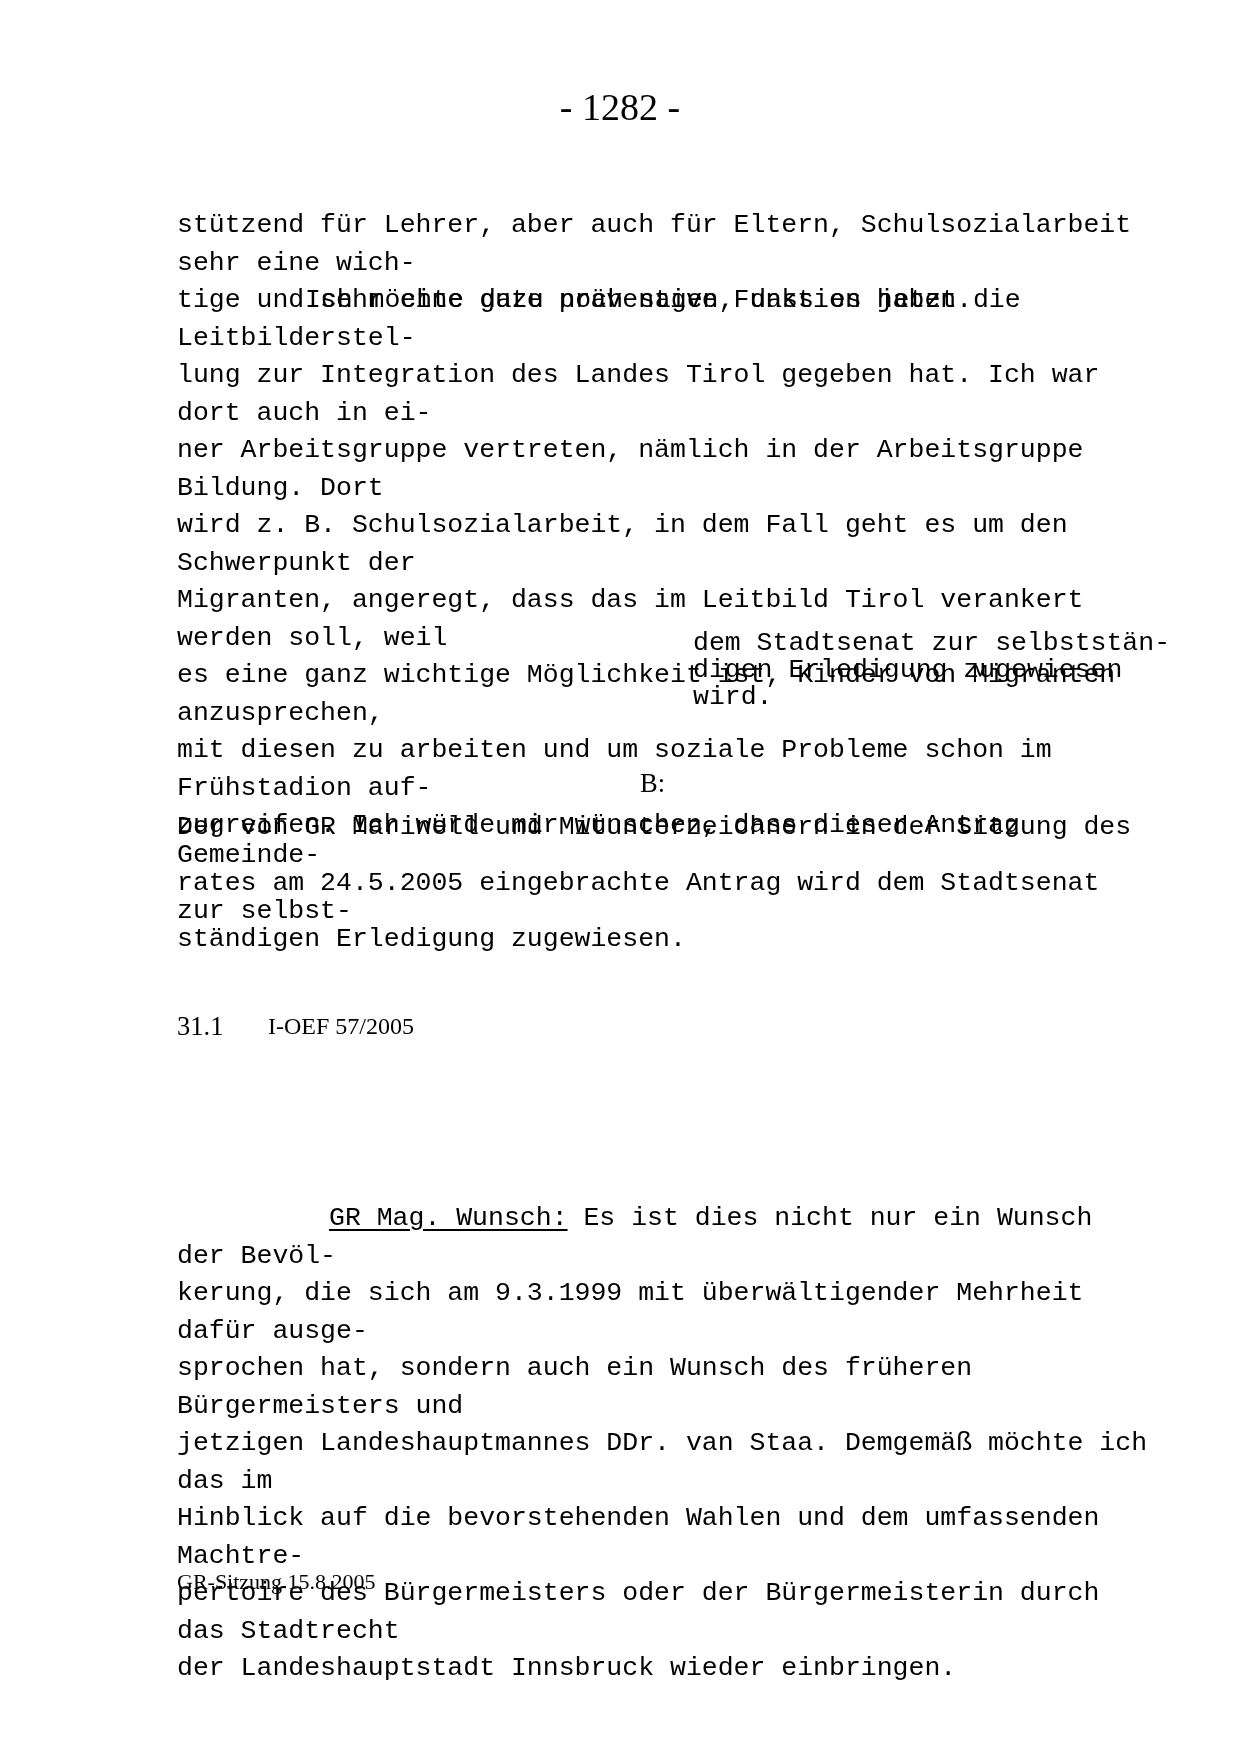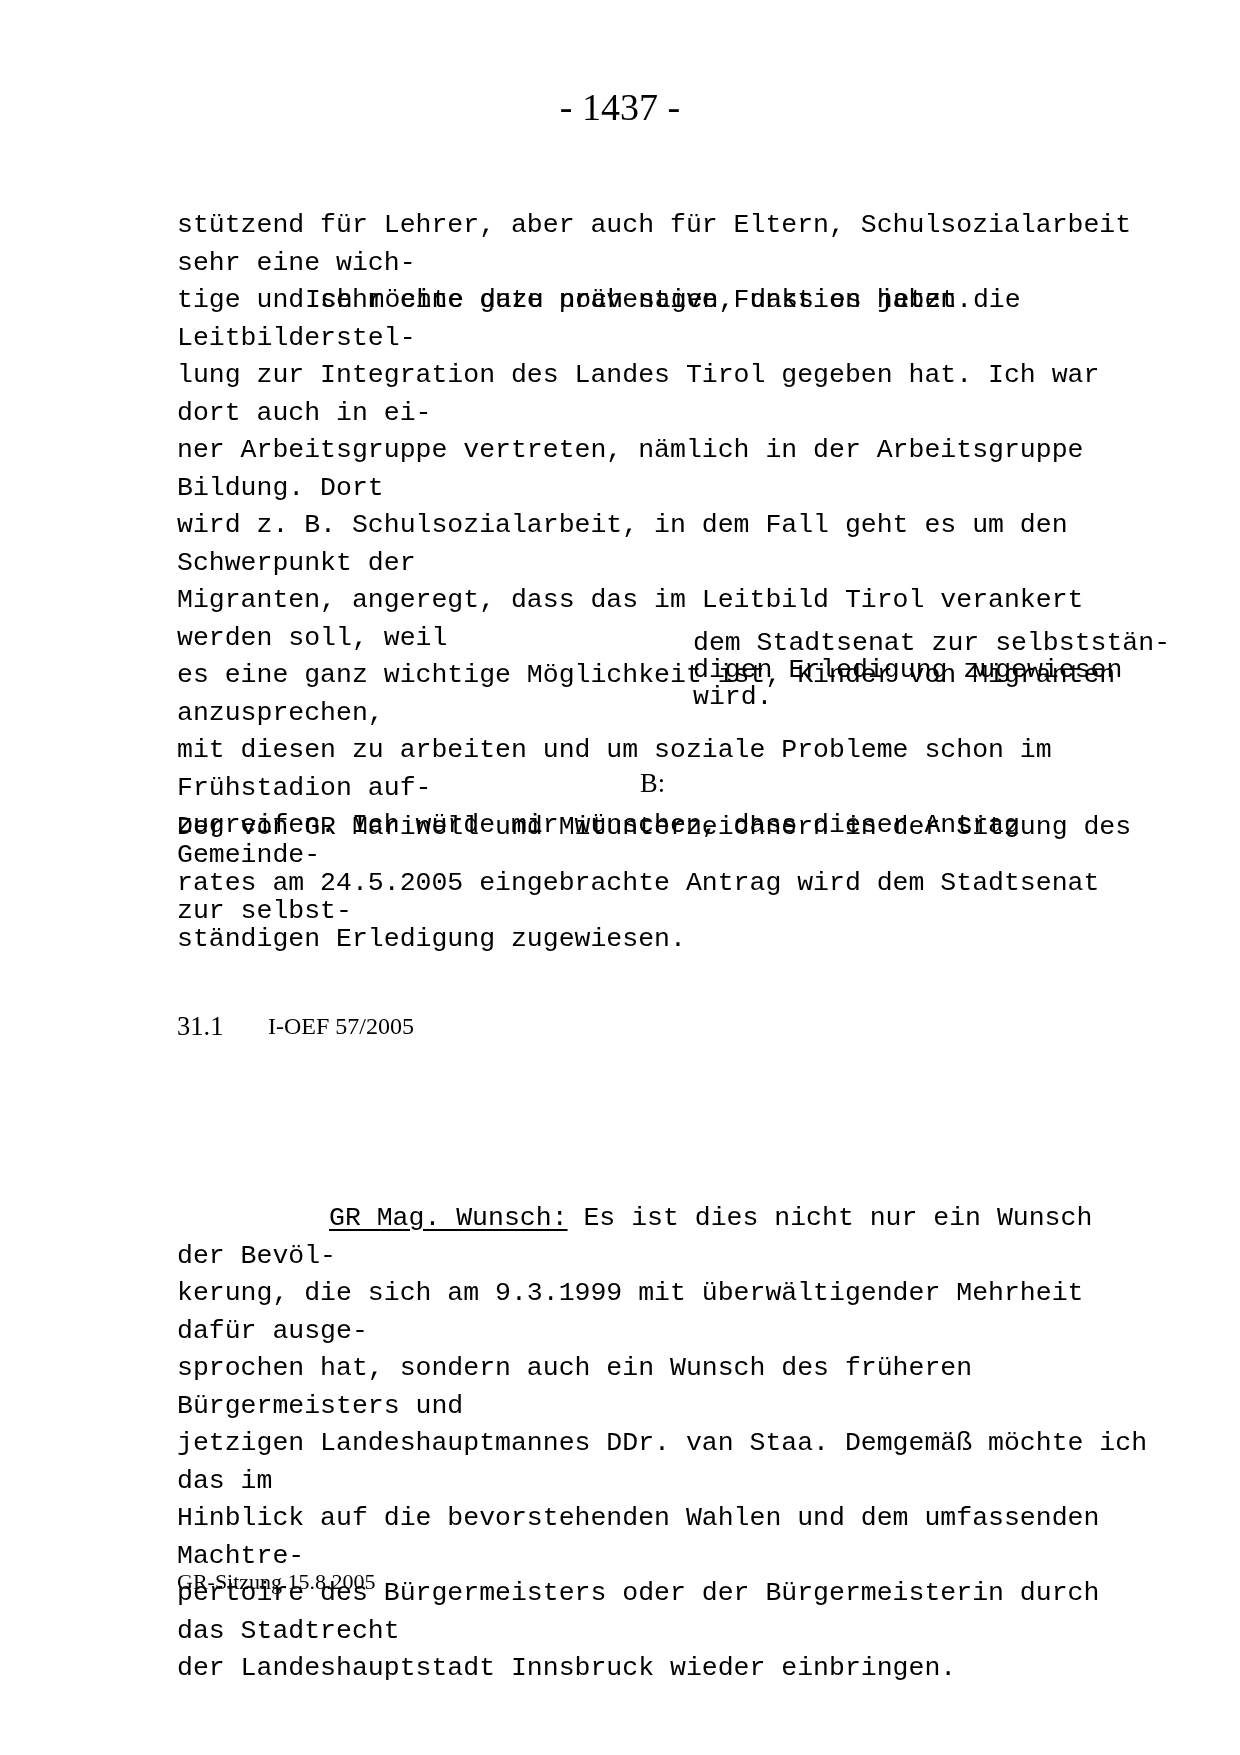--- a/index.html
+++ b/index.html
@@ -98,21 +98,21 @@
     left: 177px;
     font-size: 22px;
     line-height: 26px;
   }
 </style>
 </head>
 <body>
 
 <div class="page">
 
-  <div class="abs page-number">- 1437 -</div>
+  <div class="abs page-number">- 1282 -</div>
 
   <div class="abs speech-para para1 pre">stützend für Lehrer, aber auch für Eltern, Schulsozialarbeit sehr eine wich-
 tige und sehr eine gute präventive Funktion haben.</div>
 
   <div class="abs speech-para para2 pre">Ich möchte dazu noch sagen, dass es jetzt die Leitbilderstel-
 lung zur Integration des Landes Tirol gegeben hat. Ich war dort auch in ei-
 ner Arbeitsgruppe vertreten, nämlich in der Arbeitsgruppe Bildung. Dort
 wird z. B. Schulsozialarbeit, in dem Fall geht es um den Schwerpunkt der
 Migranten, angeregt, dass das im Leitbild Tirol verankert werden soll, weil
 es eine ganz wichtige Möglichkeit ist, Kinder von Migranten anzusprechen,

